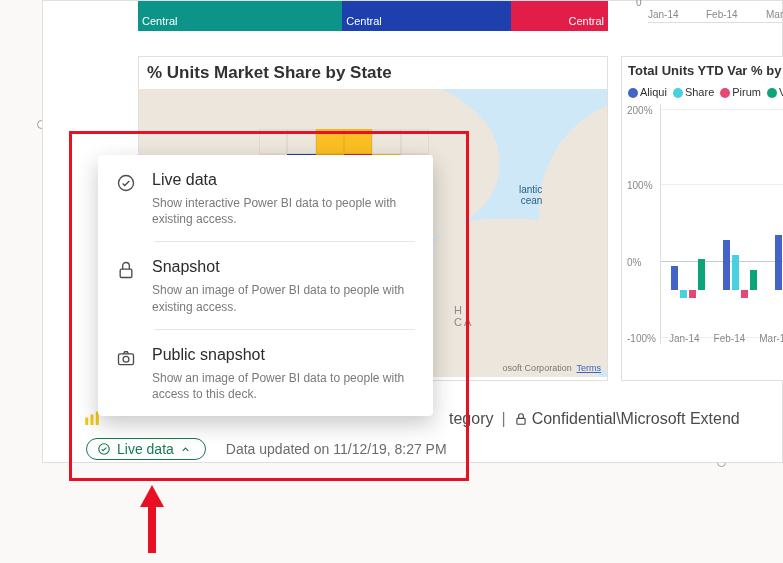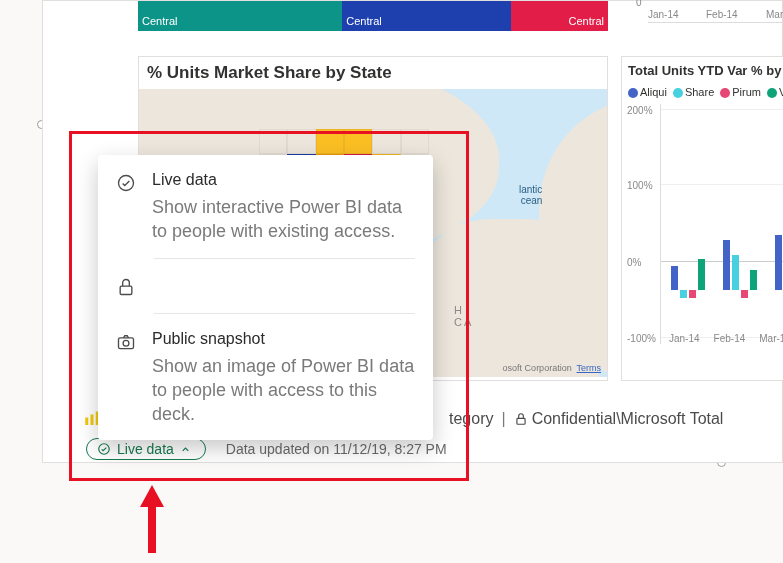--- a/index.html
+++ b/index.html
@@ -141,21 +141,21 @@
     box-shadow:0 8px 22px rgba(0,0,0,0.22);
     z-index:10;
   }
   .popup .item{
     display:flex; gap:14px; padding:16px 18px 14px;
     cursor:pointer;
   }
   .popup .isep{height:1px;background:#e6e6e6;margin:0 18px 0 56px;}
   .popup .ic{flex:0 0 22px;height:22px;color:#4b4b4b;margin-top:2px;}
   .popup .txt .t{font-size:16px;color:#2b2b2b;margin-bottom:4px;}
-  .popup .txt .d{font-size:18px;color:#7a7a7a;line-height:1.35;margin-top:6px;}
+  .popup .txt .d{font-size:12px;color:#7a7a7a;line-height:1.35;margin-top:6px;}
 
   
   .annot{
     position:absolute; left:69px; top:131px;
     width:400px; height:350px;
     border:3px solid #e81123;
     z-index:20; pointer-events:none;
   }
   
   .arrow{
@@ -295,21 +295,21 @@
           <rect x="17" y="2" width="4" height="18" fill="#f2c811"></rect>
         </svg>
     </span>
     <span style="margin-left:340px;">tegory</span>
     <span class="sep"> | </span>
     <span class="lock">
       <svg width="14" height="14" viewBox="0 0 24 24" fill="none" stroke="#4b4b4b" stroke-width="2">
           <rect x="5" y="11" width="14" height="10" rx="1.5"></rect>
           <path d="M8 11V7a4 4 0 0 1 8 0v4"></path>
         </svg>
-      <span>Confidential\Microsoft Total</span>
+      <span>Confidential\Microsoft Extend</span>
     </span>
   </div>
 </div>
 
 <div class="pill-row">
   <div class="pill">
     <svg width="14" height="14" viewBox="0 0 24 24" fill="none" stroke="#167a4f" stroke-width="2">
         <circle cx="12" cy="12" r="9"></circle>
         <path d="M8 12.5l2.5 2.5L16 9.5"></path>
       </svg>
@@ -335,20 +335,24 @@
     </div>
   </div>
   <div class="isep"></div>
   <div class="item">
     <div class="ic">
       <svg width="20" height="20" viewBox="0 0 24 24" fill="none" stroke="#4b4b4b" stroke-width="1.6">
           <rect x="5" y="11" width="14" height="10" rx="1.5"></rect>
           <path d="M8 11V7a4 4 0 0 1 8 0v4"></path>
         </svg>
     </div>
+    <div class="txt">
+      <div class="t">Snapshot</div>
+      <div class="d">Show an image of Power BI data to people with existing access.</div>
+    </div>
   </div>
   <div class="isep"></div>
   <div class="item">
     <div class="ic">
       <svg width="20" height="20" viewBox="0 0 24 24" fill="none" stroke="#4b4b4b" stroke-width="1.6">
           <rect x="3" y="7" width="18" height="13" rx="2"></rect>
           <circle cx="12" cy="13.5" r="3.5"></circle>
           <path d="M9 7l1.5-2.5h3L15 7"></path>
         </svg>
     </div>

